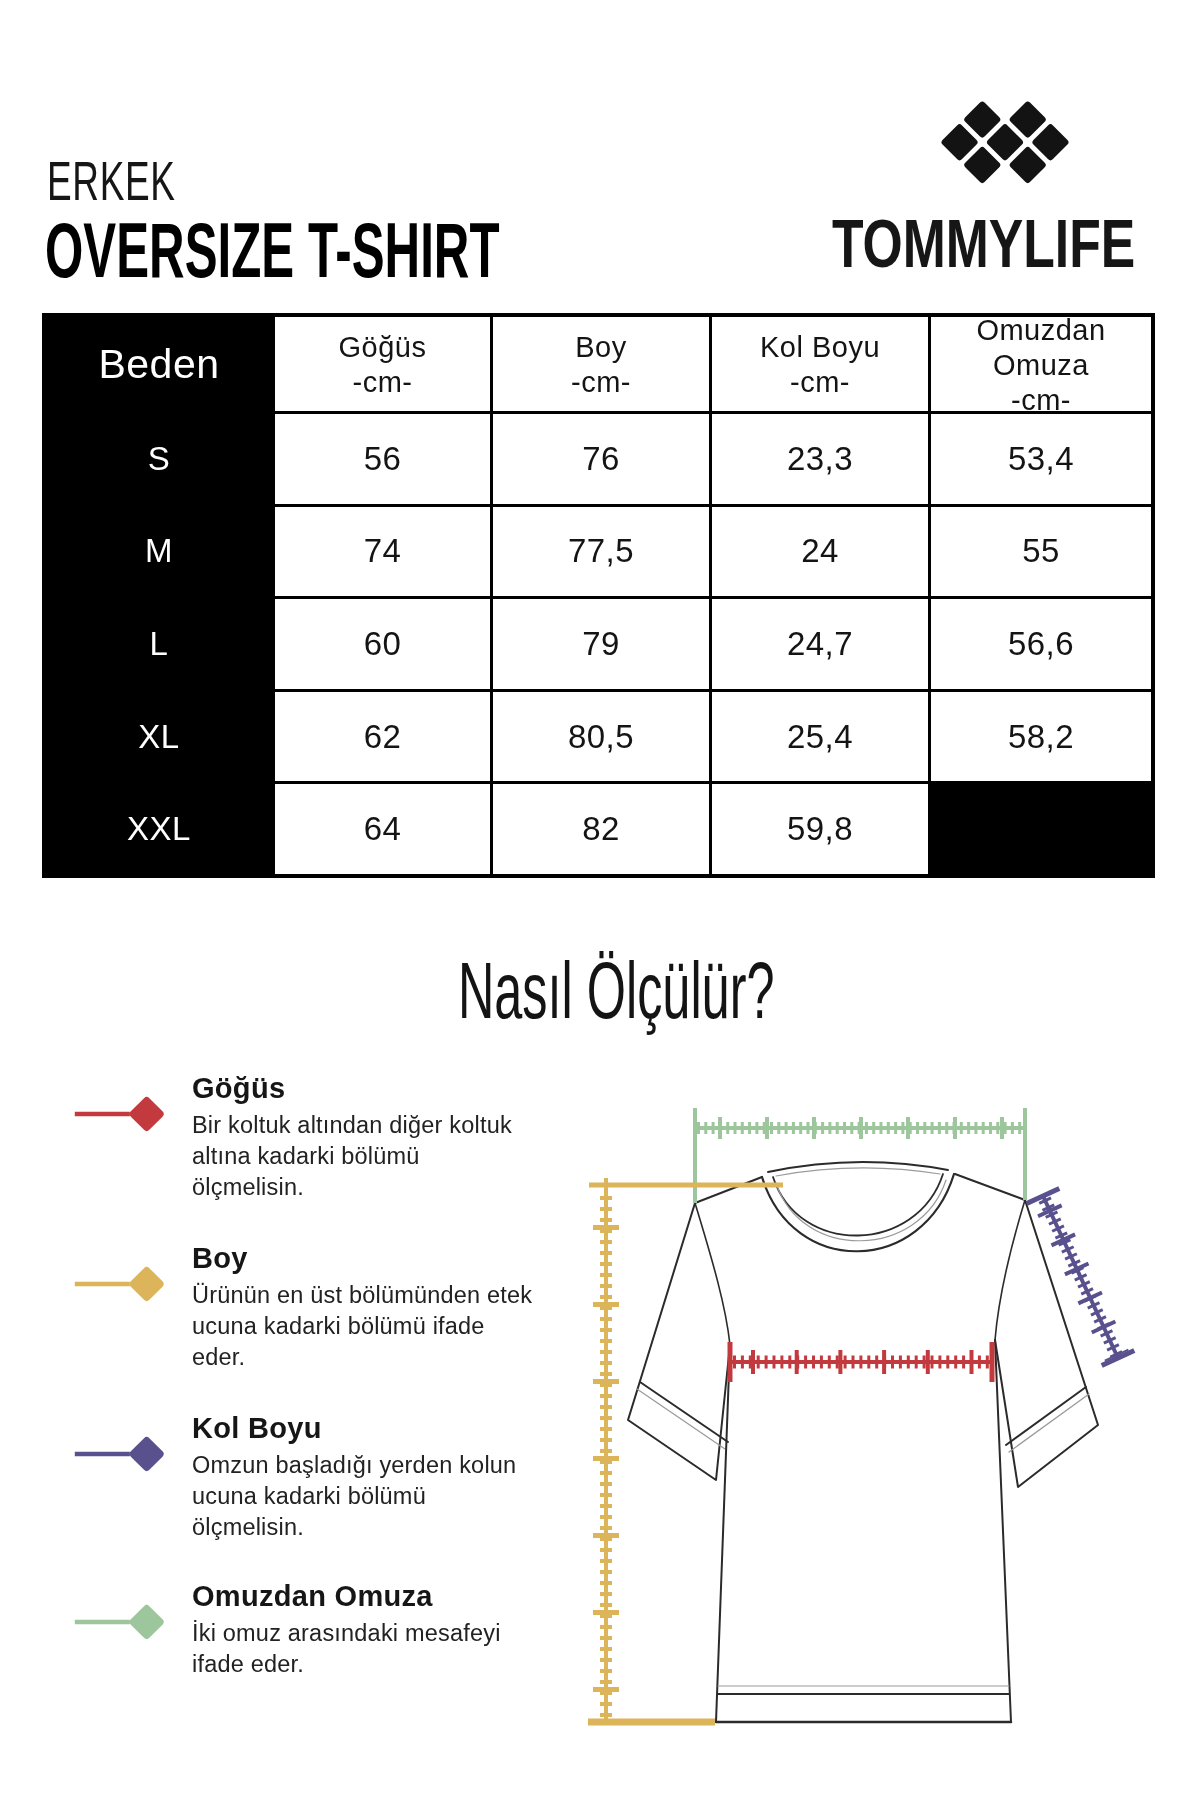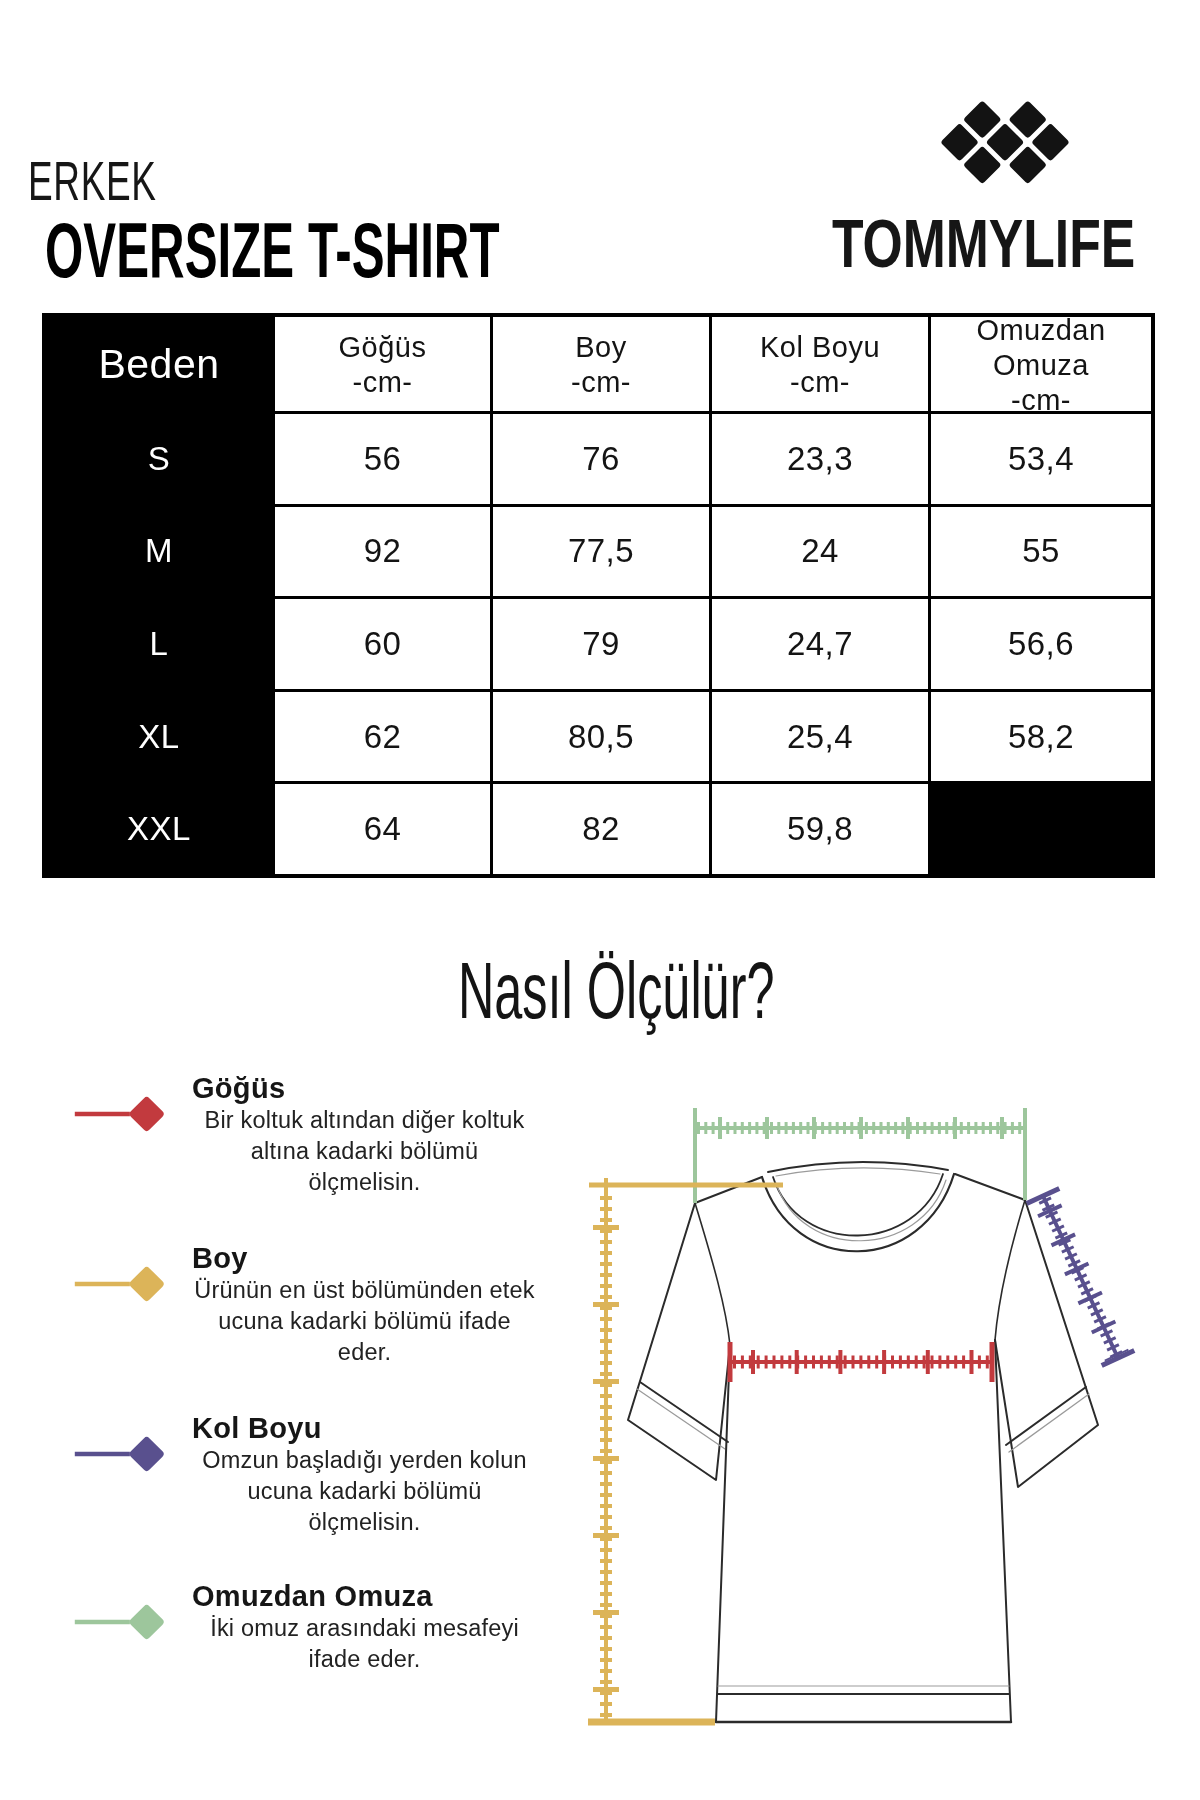--- a/index.html
+++ b/index.html
@@ -4,21 +4,21 @@
 <style>
   html,body{margin:0;padding:0;background:#e8e8e8;}
   .page{
     position:relative;width:1200px;height:1800px;background:#ffffff;
     margin:0 auto;overflow:hidden;
     font-family:"Liberation Sans",sans-serif;color:#111;
   }
   .abs{position:absolute;}
   .cond{display:inline-block;transform-origin:left center;}
   
-  .category-title{left:28px;top:148px;font-size:56px;font-weight:400;letter-spacing:1px;color:#161616;}
+  .category-title{left:47px;top:148px;font-size:56px;font-weight:400;letter-spacing:1px;color:#161616;}
   .category-title .cond{transform:scaleX(.66);}
   .product-title{left:45px;top:206px;font-size:77px;font-weight:800;letter-spacing:0;color:#000000;}
   .product-title .cond{transform:scaleX(.64);}
   .brand-block{left:810px;top:95px;width:390px;text-align:center;}
   .brand-name{left:784px;top:204px;width:390px;text-align:center;font-size:68px;font-weight:800;color:#161616;}
   .brand-name .cond{transform-origin:center;transform:scaleX(.76);}
   
   .size-table{
     left:42px;top:313px;width:1113px;height:565px;
     background:#000;border:4px solid #000;box-sizing:border-box;
@@ -30,21 +30,21 @@
   .size-col{background:#000;color:#fff;}
   .col-head{flex-direction:column;font-size:29px;line-height:35px;text-align:center;padding-top:2px;}
   .corner{font-size:41px;}
   
   .howto-title{left:16px;top:945px;width:1200px;text-align:center;font-size:80px;font-weight:400;color:#141414;}
   .howto-title .cond{transform-origin:center;transform:scaleX(.63);}
   .legend-item{position:absolute;left:72px;display:flex;}
   .legend-icon{width:112px;height:72px;flex:0 0 112px;margin-top:6px;}
   .legend-text{margin-left:8px;width:345px;}
   .legend-title{font-size:29px;font-weight:700;color:#161616;letter-spacing:.3px;}
-  .legend-desc{font-size:23.5px;line-height:31px;color:#222;letter-spacing:.2px;text-align:center;}
+  .legend-desc{margin-top:5px;font-size:23.5px;line-height:31px;color:#222;letter-spacing:.2px;}
   .diagram{left:480px;top:1020px;width:720px;height:760px;}
 </style>
 </head>
 <body>
 
 <div class="page">
 
   <div class="abs category-title">
     <span class="cond">ERKEK</span>
   </div>
@@ -88,21 +88,21 @@
       <span>-cm-</span>
     </div>
 
     <div class="cell size-col">S</div>
     <div class="cell">56</div>
     <div class="cell">76</div>
     <div class="cell">23,3</div>
     <div class="cell">53,4</div>
 
     <div class="cell size-col">M</div>
-    <div class="cell">92</div>
+    <div class="cell">74</div>
     <div class="cell">77,5</div>
     <div class="cell">24</div>
     <div class="cell">55</div>
 
     <div class="cell size-col">L</div>
     <div class="cell">60</div>
     <div class="cell">79</div>
     <div class="cell">24,7</div>
     <div class="cell">56,6</div>
 

